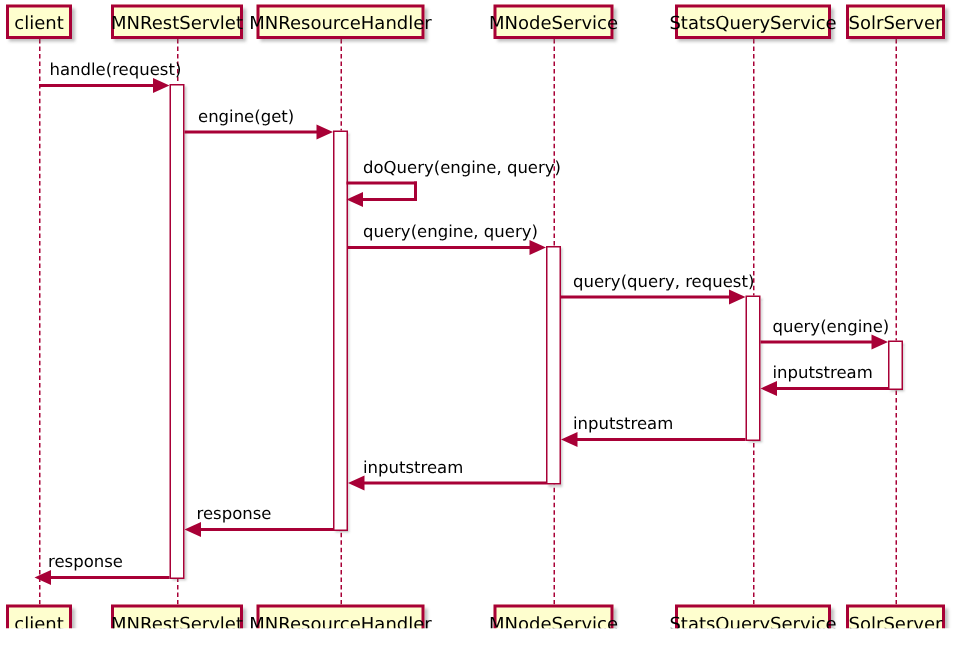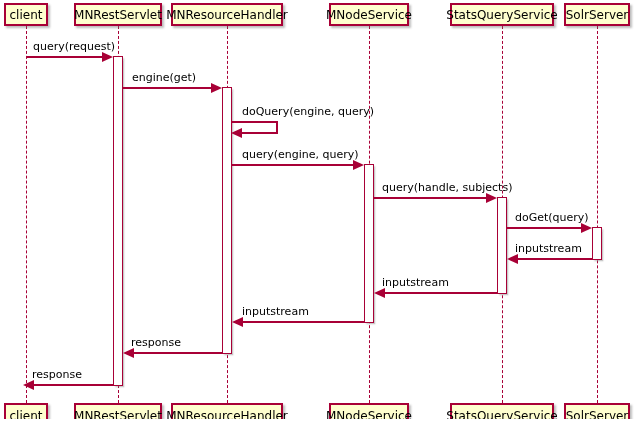--- a/index.html
+++ b/index.html
@@ -97,21 +97,21 @@
     </div>
   <div class="pbox" style="left:450px; top:403px; width:104px; height:25px;">
       <span>StatsQueryService</span>
     </div>
   <div class="pbox" style="left:564px; top:403px; width:66px; height:25px;">
       <span>SolrServer</span>
     </div>
 
   
   <div class="grp">
-    <div class="mlabel" style="left:33px; top:40px;">query(request)</div>
+    <div class="mlabel" style="left:33px; top:40px;">handle(request)</div>
     <div class="mline" style="left:26px; top:56px; width:78px;"></div>
     <div class="ah-r" style="left:102px; top:52px;"></div>
   </div>
 
   
   <div class="grp">
     <div class="mlabel" style="left:132px; top:71px;">engine(get)</div>
     <div class="mline" style="left:123px; top:87px; width:90px;"></div>
     <div class="ah-r" style="left:211px; top:83px;"></div>
   </div>
@@ -127,28 +127,28 @@
 
   
   <div class="grp">
     <div class="mlabel" style="left:242px; top:148px;">query(engine, query)</div>
     <div class="mline" style="left:232px; top:164px; width:123px;"></div>
     <div class="ah-r" style="left:353px; top:160px;"></div>
   </div>
 
   
   <div class="grp">
-    <div class="mlabel" style="left:382px; top:181px;">query(handle, subjects)</div>
+    <div class="mlabel" style="left:382px; top:181px;">query(query, request)</div>
     <div class="mline" style="left:374px; top:197px; width:114px;"></div>
     <div class="ah-r" style="left:486px; top:193px;"></div>
   </div>
 
   
   <div class="grp">
-    <div class="mlabel" style="left:515px; top:211px;">doGet(query)</div>
+    <div class="mlabel" style="left:515px; top:211px;">query(engine)</div>
     <div class="mline" style="left:507px; top:227px; width:76px;"></div>
     <div class="ah-r" style="left:581px; top:223px;"></div>
   </div>
 
   
   <div class="grp">
     <div class="mlabel" style="left:515px; top:242px;">inputstream</div>
     <div class="ah-l" style="left:507px; top:254px;"></div>
     <div class="mline" style="left:517px; top:258px; width:75px;"></div>
   </div>

